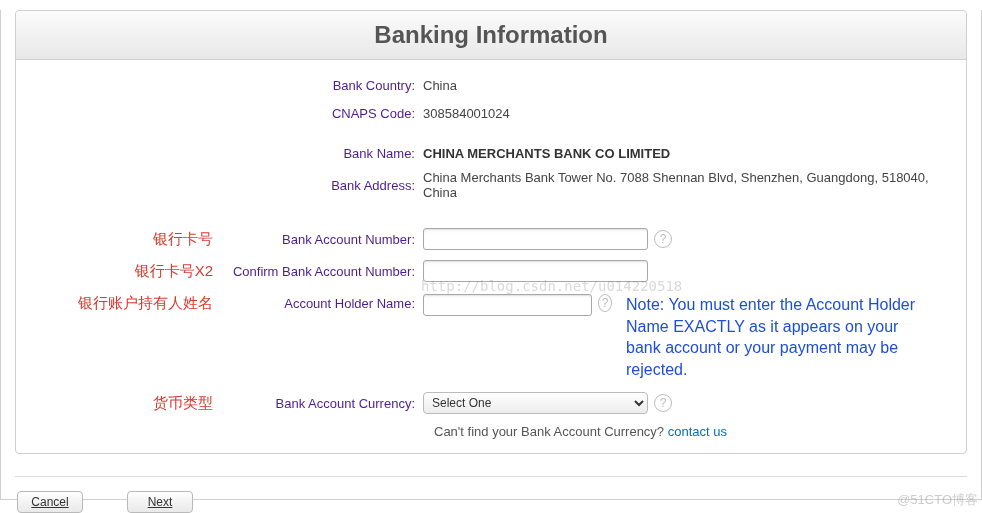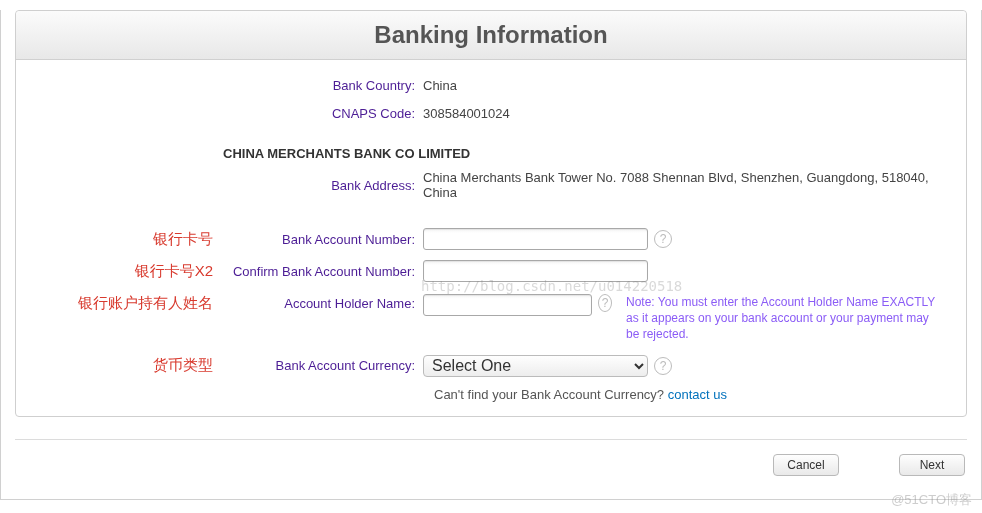--- a/index.html
+++ b/index.html
@@ -79,41 +79,41 @@
       padding: 0 4px;
       font-size: 12px;
       box-shadow: inset 0 1px 1px rgba(0,0,0,0.08);
     }
     .select-input {
       width: 225px;
       height: 22px;
       border: 1px solid #bbb;
       border-radius: 4px;
       background: linear-gradient(#fefefe,#ededed);
-      font-size: 16px;
+      font-size: 12px;
       padding: 0 4px;
       color: #333;
     }
     .help-icon {
       display: inline-flex;
       align-items: center;
       justify-content: center;
       width: 18px;
       height: 18px;
       border: 1.3px solid #bcbcbc;
       border-radius: 50%;
       color: #bcbcbc;
       font-size: 12px;
       margin-left: 6px;
       cursor: pointer;
       background: #fff;
     }
     .note {
-      font-size: 12px;
-      color: #8b5cf6;
+      font-size: 16px;
+      color: #1d4ed8;
       max-width: 310px;
       margin-left: 14px;
       line-height: 1.35;
     }
     .hint-row {
       text-align: left;
       margin-top: 10px;
       padding-left: 388px;
       color: #555;
       font-size: 13px;
@@ -122,23 +122,23 @@
       color: #0071bc;
       text-decoration: none;
       cursor: pointer;
     }
     .divider {
       margin: 22px 14px 0 14px;
       border-top: 1px solid #dcdcdc;
     }
     .button-bar {
       display: flex;
-      justify-content: flex-end;
       padding: 14px 16px 0 16px;
-      gap: 60px;
+      gap: 44px;
+      text-decoration: underline;
     }
     .btn {
       min-width: 66px;
       height: 22px;
       border: 1px solid #b9b9b9;
       border-radius: 4px;
       background: linear-gradient(#fefefe,#e9e9e9);
       font-size: 12px;
       color: #333;
       cursor: pointer;
@@ -149,21 +149,21 @@
       top: 268px;
       left: 420px;
       color: rgba(130,130,130,0.3);
       font-size: 14px;
       font-family: monospace;
       pointer-events: none;
     }
     .watermark-corner {
       position: absolute;
       bottom: 4px;
-      right: 10px;
+      right: 4px;
       color: rgba(130,130,130,0.4);
       font-size: 13px;
       pointer-events: none;
     }
   </style>
 </head>
 <body>
 
 <div class="outer-border">
   <div class="panel">
@@ -178,20 +178,21 @@
         <div class="value">China</div>
       </div>
       <div class="row">
         <div class="annotation"></div>
         <div class="label">CNAPS Code:</div>
         <div class="value">308584001024</div>
       </div>
 
       <div class="row spaced">
         <div class="annotation"></div>
+        <div class="label">Bank Name:</div>
         <div class="value bold">CHINA MERCHANTS BANK CO LIMITED</div>
       </div>
       <div class="row">
         <div class="annotation"></div>
         <div class="label">Bank Address:</div>
         <div class="value">China Merchants Bank Tower No. 7088 Shennan Blvd, Shenzhen, Guangdong, 518040, China</div>
       </div>
 
       <div class="row spaced" style="margin-top:28px;">
         <div class="annotation">银行卡号</div>

